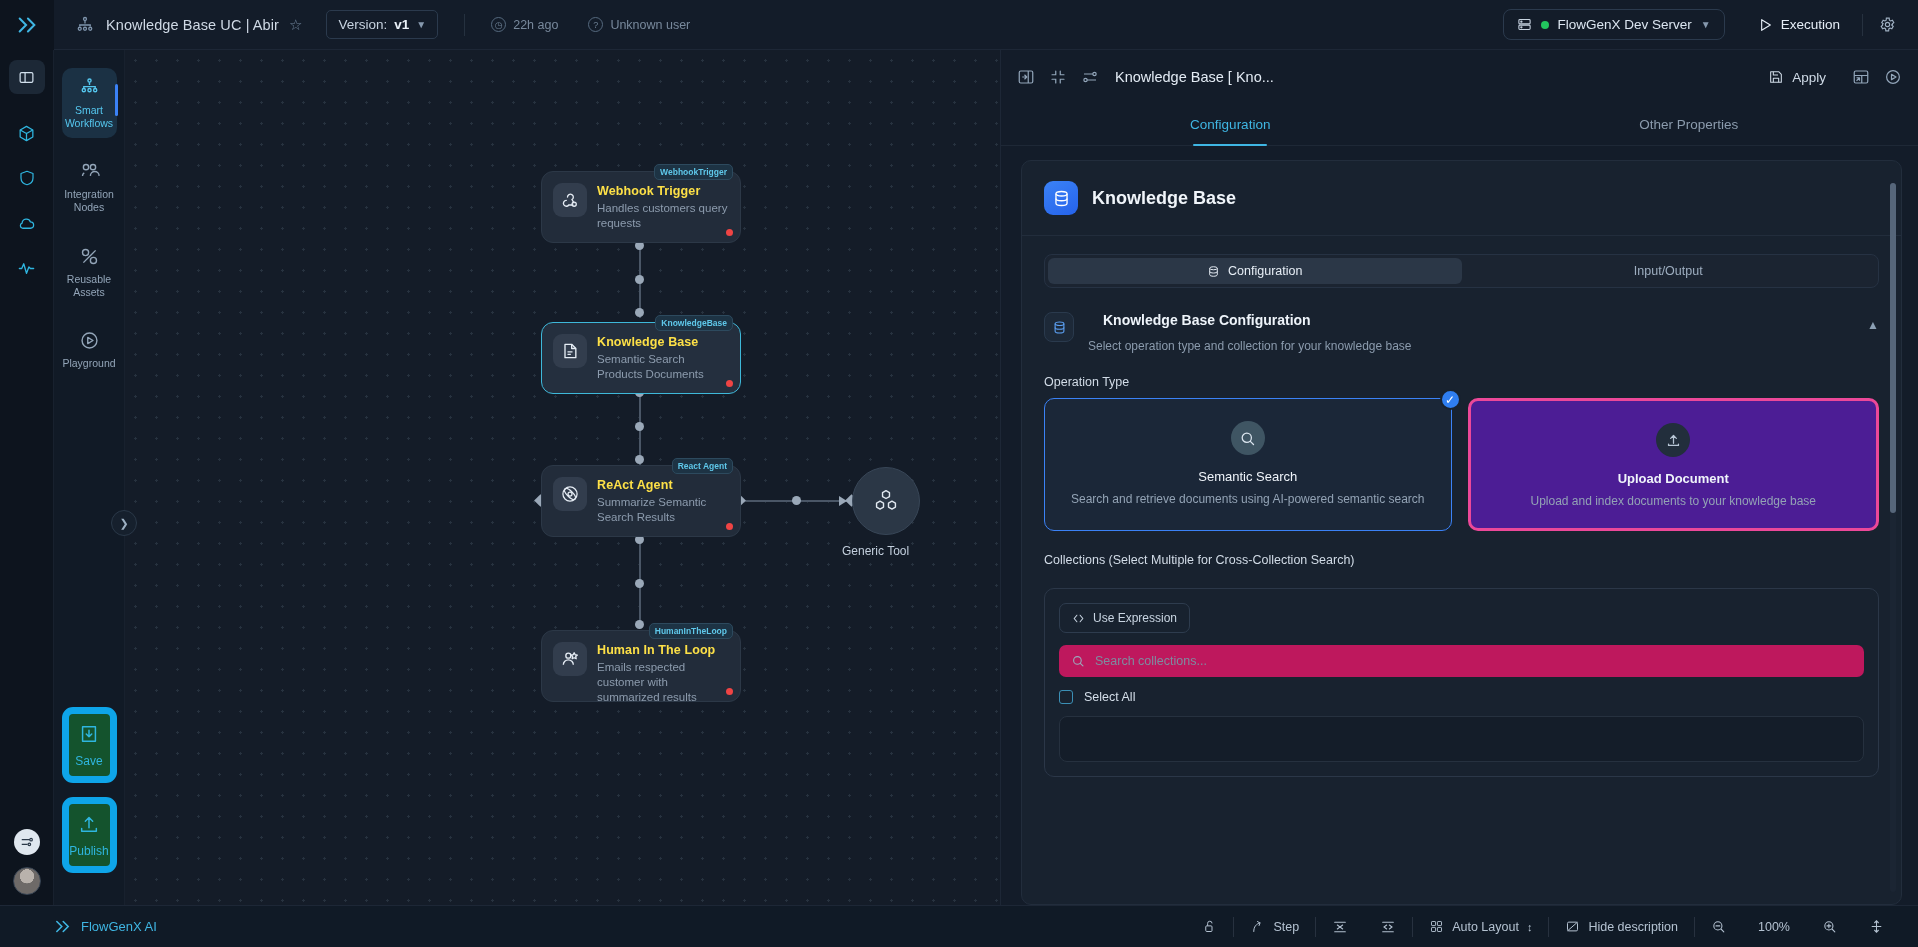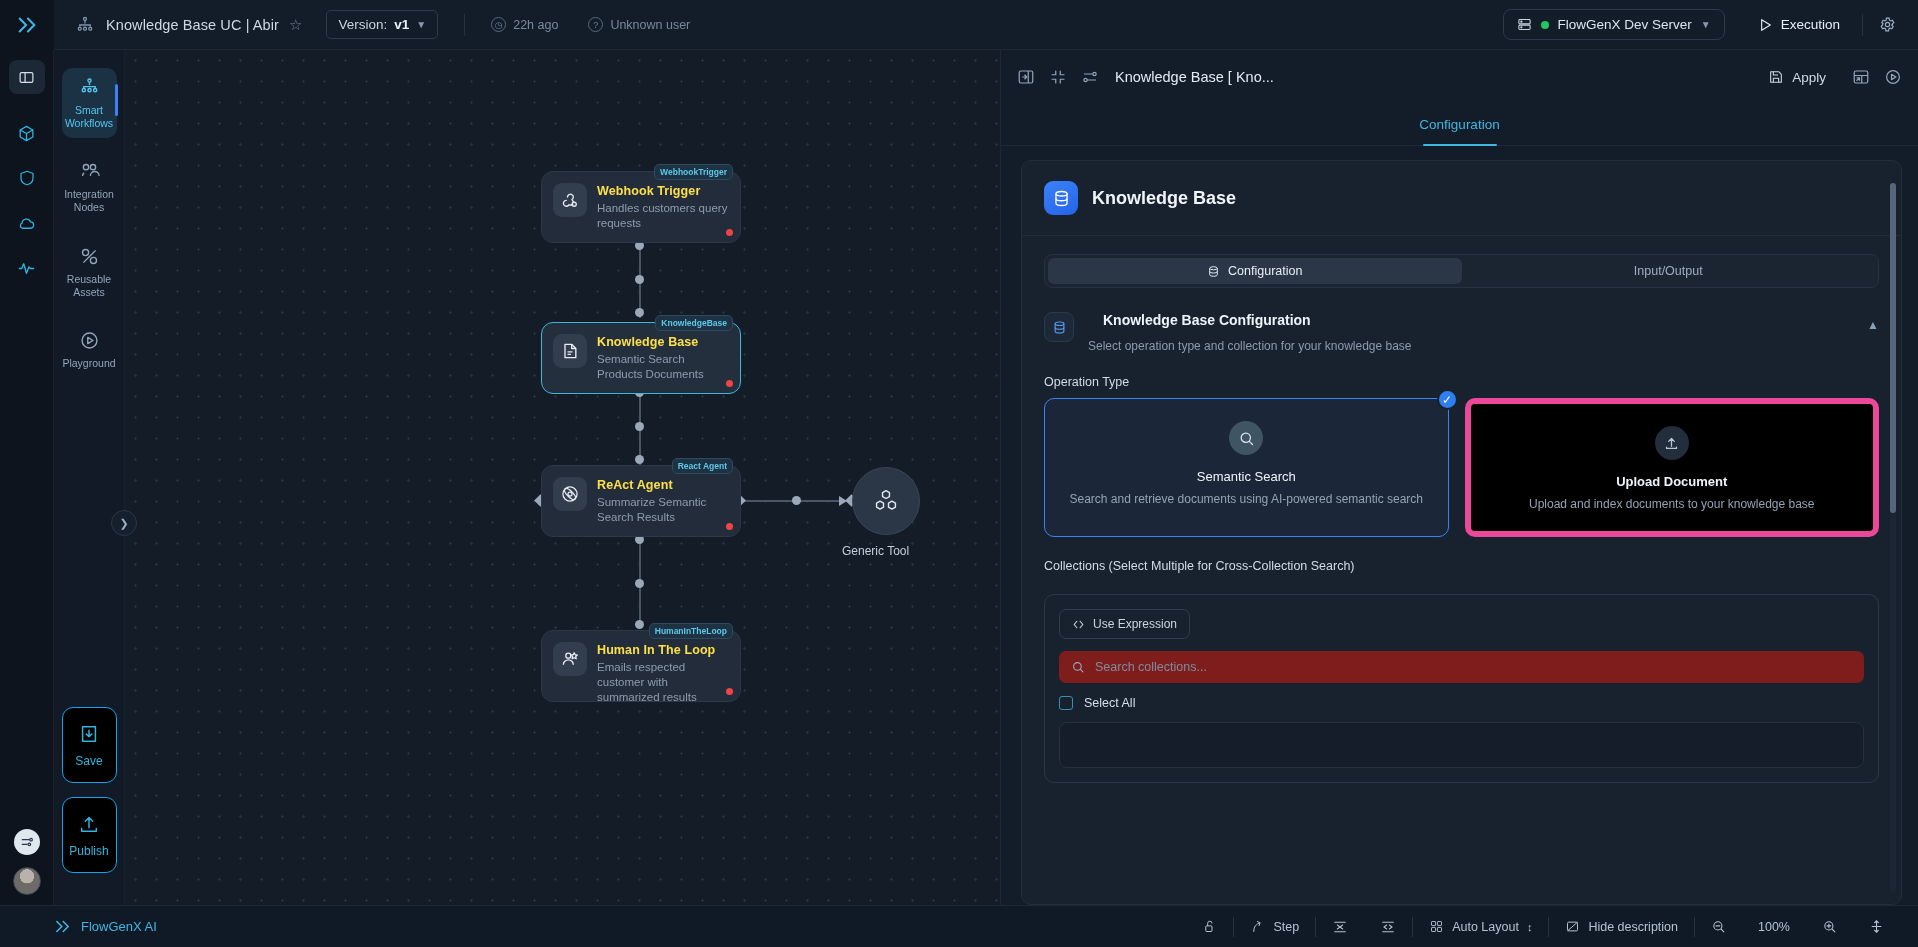--- a/index.html
+++ b/index.html
@@ -98,23 +98,23 @@
     cursor: pointer; position: relative;
   }
   .nav-item.active { background: #1b3144; color: #55c7ef; }
   .nav-item.active::after {
     content:""; position:absolute; right:-1px; top:16px; width:3px; height:32px;
     background:#3b82f6; border-radius:2px;
   }
   .nav-item .ico { display: flex; }
   .nav-btm { position: absolute; bottom: 18px; left: 0; right: 0; display: flex; flex-direction: column; align-items: center; }
   .big-btn {
-    width: 55px; height: 76px; border: 1px solid #0ea5e9; border-radius: 11px;
+    width: 55px; height: 76px; border: 7px solid #0ea5e9; border-radius: 11px;
     display: flex; flex-direction: column; align-items: center; justify-content: center; gap: 9px;
-    color: #2fb6e0; font-size: 12px; margin-bottom: 14px; cursor: pointer; background: #000000;
+    color: #2fb6e0; font-size: 12px; margin-bottom: 14px; cursor: pointer; background: #14532d;
   }
   .navcol-toggle {
     position: absolute; right: -13px; top: 460px;
     width: 26px; height: 26px; border-radius: 50%;
     background: #16202d; border: 1px solid #2a3848;
     display: flex; align-items: center; justify-content: center;
     color: #9db0c3; font-size: 11px; cursor: pointer; z-index: 10;
   }
 
   
@@ -205,21 +205,21 @@
     width: 30px; height: 30px; border-radius: 8px; background: #1d2938; border: 1px solid #2a3a4d;
     display: flex; align-items: center; justify-content: center; color: #5b9ef0; flex: 0 0 30px;
   }
   .sec-t { flex: 1; }
   .sec-title { font-size: 14px; font-weight: 700; color: #eef4fa; padding-left: 15px; }
   .sec-sub { font-size: 12px; color: #8b9bad; margin-top: 11px; }
   .collapse { color: #8ca0b4; font-size: 12px; cursor: pointer; padding-top: 6px; }
   .field-label { font-size: 12.5px; color: #d2dce7; padding: 22px 22px 9px; }
   .op-grid { display: flex; gap: 16px; padding: 0 22px; }
   .op-card {
-    flex: 1; border: 6px solid #ec4899; border-radius: 10px; background: #000000;
+    flex: 1; border: 3px solid #ec4899; border-radius: 10px; background: #4c1d95;
     padding: 22px 16px 18px; text-align: center; position: relative; cursor: pointer;
   }
   .op-card.sel { border: 1.6px solid #3b82f6; background: #1b2738; }
   .op-ico {
     width: 34px; height: 34px; border-radius: 50%; margin: 0 auto 14px;
     display: flex; align-items: center; justify-content: center;
   }
   .op-card.sel .op-ico { background: #3f5563; color: #dbe5ef; }
   .op-card .op-ico { background: #222e3c; color: #b8c6d6; }
   .op-title { font-size: 13px; font-weight: 700; color: #eff4fa; margin-bottom: 7px; }
@@ -230,21 +230,21 @@
     border-radius: 50%; background: #2f7ef0; color: #fff;
     display: flex; align-items: center; justify-content: center; font-size: 12px;
     border: 2px solid #18222f;
   }
   .coll-box { margin: 12px 22px 0; border: 1px solid #2b3748; border-radius: 10px; padding: 14px; }
   .expr-btn {
     display: inline-flex; align-items: center; gap: 8px; font-size: 12px; color: #c9d5e2;
     border: 1px solid #2e3c4e; border-radius: 7px; padding: 7px 12px; cursor: pointer;
   }
   .search-box {
-    margin-top: 12px; height: 32px; background: #7f1d1d; border-radius: 7px;
+    margin-top: 12px; height: 32px; background: #be185d; border-radius: 7px;
     display: flex; align-items: center; gap: 10px; padding: 0 12px;
   }
   .search-box input {
     background: transparent; border: none; outline: none; flex: 1;
     color: #c9d5e2; font-size: 12.5px; font-family: "Liberation Sans", sans-serif;
   }
   .search-box input::placeholder { color: #7d8da0; }
   .sel-all { display: flex; align-items: center; gap: 11px; margin-top: 13px; font-size: 12.5px; color: #d5dfea; cursor: pointer; }
   .cb { width: 14px; height: 14px; border: 1.4px solid #3b8fb5; border-radius: 3px; }
   .list-area { margin-top: 12px; height: 46px; background: #141d29; border: 1px solid #26313f; border-radius: 8px; }
@@ -588,20 +588,23 @@
           <svg width="18" height="18" viewBox="0 0 24 24" fill="none" stroke="currentColor" stroke-width="1.6" stroke-linejoin="round">
             <circle cx="12" cy="12" r="8.5"></circle>
               <path d="M10 8.5l6 3.5-6 3.5z"></path>
           </svg>
         </span>
       </div>
 
       <div class="panel-tabs">
         <div class="ptab active">
           <span>Configuration</span>
+        </div>
+        <div class="ptab">
+          <span>Other Properties</span>
         </div>
       </div>
 
       <div class="panel-body">
         <div class="card">
           <div class="card-scroll">
 
             <div class="kb-head">
               <span class="kb-logo">
                 <svg width="19" height="19" viewBox="0 0 24 24" fill="none" stroke="currentColor" stroke-width="1.7">

